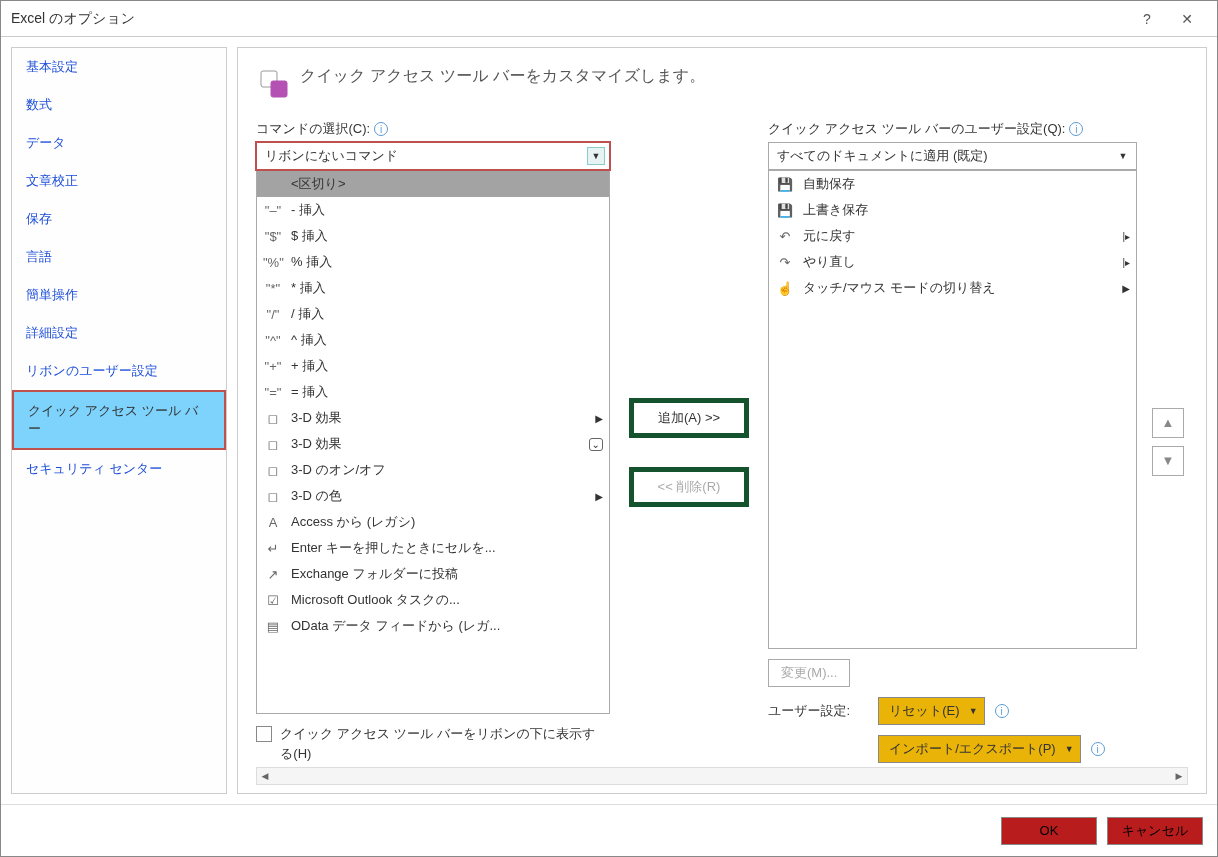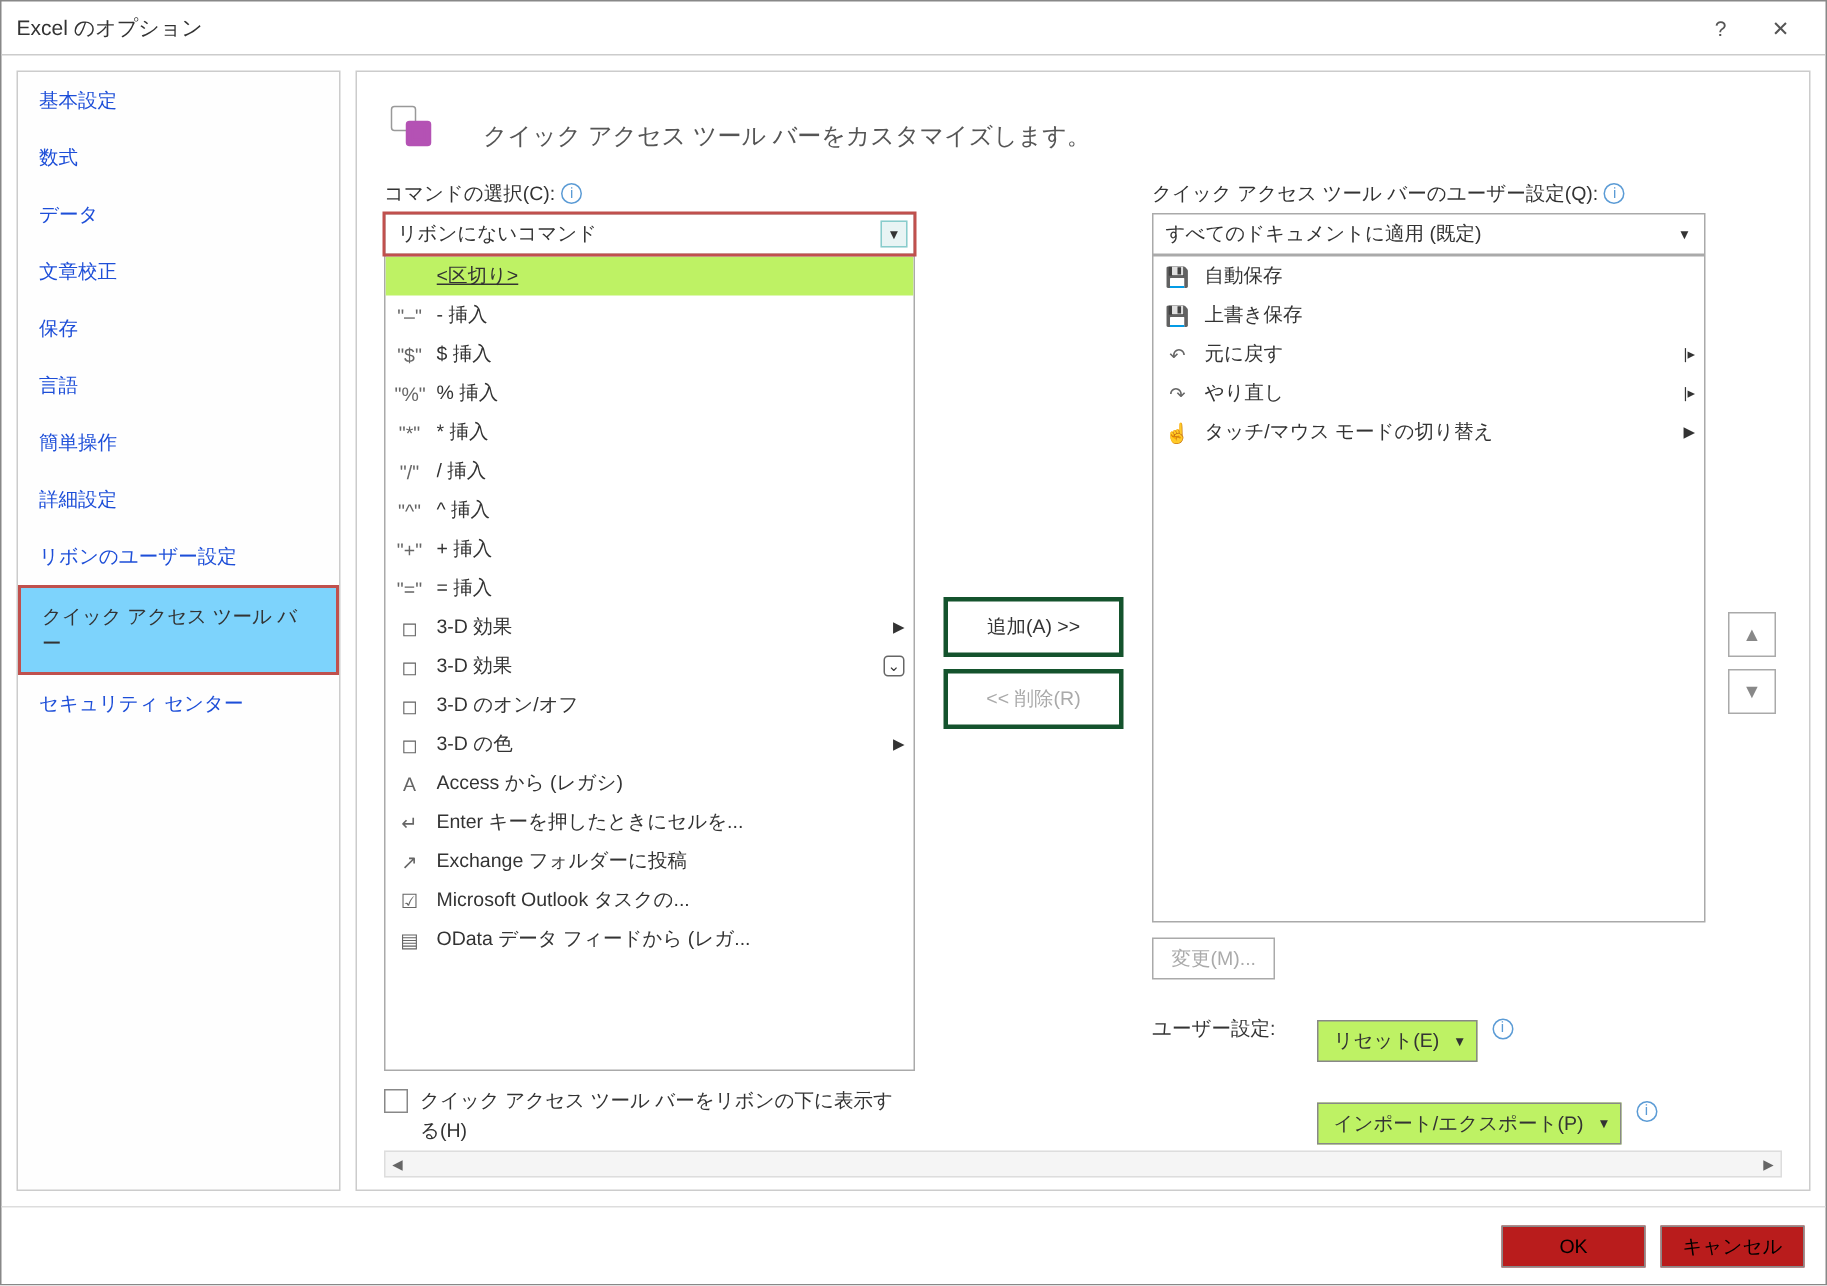--- a/index.html
+++ b/index.html
@@ -6,50 +6,50 @@
 body { background: #fff; color: #333; }
 .window { width: 1218px; height: 857px; border: 1px solid #888; display: flex; flex-direction: column; background: #fff; }
 .titlebar { height: 36px; display: flex; align-items: center; padding: 0 10px; border-bottom: 1px solid #ccc; }
 .titlebar .title { flex: 1; font-size: 14px; }
 .titlebar .btn { width: 40px; text-align: center; font-size: 14px; color: #555; cursor: pointer; }
 .content { flex: 1; display: flex; padding: 10px; gap: 10px; overflow: hidden; }
 .sidebar { width: 216px; border: 1px solid #ccc; background: #fefefe; overflow-y: auto; }
 .sidebar-item { padding: 10px 14px; cursor: pointer; color: #1d4ed8; }
 .sidebar-item.selected { background: #7dd3fc; border: 2px solid #c0504d; color: #333; }
 .main { flex: 1; border: 1px solid #ccc; padding: 18px 18px 8px 18px; display: flex; flex-direction: column; position: relative; }
-.header-row { display: flex; align-items: flex-end; gap: 30px; margin-bottom: 18px; }
+.header-row { display: flex; align-items: flex-start; gap: 8px; margin-bottom: 18px; }
 .header-icon { width: 36px; height: 36px; display: flex; align-items: center; justify-content: center; }
 .header-title { font-size: 16px; color: #555; }
 .columns { display: flex; gap: 11px; flex: 1; min-height: 0; }
 .col { display: flex; flex-direction: column; }
 .col-left { width: 354px; }
 .col-mid { width: 136px; display: flex; flex-direction: column; align-items: center; justify-content: center; gap: 8px; }
 .col-right { flex: 1; }
 .col-updown { width: 40px; display: flex; flex-direction: column; align-items: center; justify-content: center; gap: 8px; }
 .label-row { margin-bottom: 4px; display: flex; align-items: center; gap: 4px; color: #333; }
 .info-icon { display: inline-flex; width: 14px; height: 14px; border: 1px solid #5b9bd5; border-radius: 50%; align-items: center; justify-content: center; font-size: 10px; color: #5b9bd5; }
 .dropdown { height: 28px; border: 1px solid #aaa; display: flex; align-items: center; padding: 0 8px; background: #fff; cursor: pointer; position: relative; }
 .dropdown.highlighted { outline: 2px solid #c0504d; outline-offset: -1px; }
 .dropdown .arrow { position: absolute; right: 4px; width: 18px; height: 18px; border: 1px solid #8cc; background: #e8f4f4; display: flex; align-items: center; justify-content: center; font-size: 9px; }
 .dropdown.plain .arrow { border: none; background: transparent; }
 .listbox { flex: 1; border: 1px solid #aaa; overflow-y: scroll; background: #fff; min-height: 0; }
 .list-item { display: flex; align-items: center; padding: 2px 6px; gap: 8px; cursor: pointer; height: 26px; }
-.list-item.selected { background: #bef264; text-decoration: underline; }
+.list-item.selected { background: #a3a3a3; }
 .list-item .icon { width: 20px; text-align: center; color: #666; font-size: 13px; }
 .list-item .icon.purple { color: #9b59b6; }
 .list-item .text { flex: 1; white-space: nowrap; overflow: hidden; text-overflow: ellipsis; }
 .list-item .submenu { font-size: 10px; color: #333; }
-.action-btn { width: 120px; height: 40px; border: 3px solid #14532d; background: #fff; cursor: pointer; display: flex; align-items: center; justify-content: center; }
+.action-btn { width: 120px; height: 40px; border: 5px solid #14532d; background: #fff; cursor: pointer; display: flex; align-items: center; justify-content: center; margin-top: 21px; }
 .action-btn.disabled { color: #aaa; cursor: default; }
 .small-btn { width: 32px; height: 30px; border: 1px solid #aaa; background: #fff; display: flex; align-items: center; justify-content: center; cursor: pointer; color: #888; }
 .below-right { margin-top: 10px; display: flex; flex-direction: column; gap: 10px; align-items: flex-start; }
 .modify-btn { height: 28px; padding: 0 12px; border: 1px solid #aaa; background: #fff; color: #aaa; }
 .reset-row { display: flex; align-items: center; gap: 10px; }
 .reset-label { min-width: 100px; }
-.reset-dd { height: 28px; border: 1px solid #888; background: #bef264; padding: 0 24px 0 10px; position: relative; display: flex; align-items: center; cursor: pointer; margin-top: 17px; }
+.reset-dd { height: 28px; border: 1px solid #888; background: #eab308; padding: 0 24px 0 10px; position: relative; display: flex; align-items: center; cursor: pointer; }
 .reset-dd .arrow { position: absolute; right: 6px; font-size: 9px; }
 .checkbox-row { display: flex; align-items: flex-start; gap: 8px; margin-top: 10px; max-width: 340px; }
 .checkbox { width: 16px; height: 16px; border: 1px solid #888; margin-top: 2px; flex-shrink: 0; }
 .hscroll { height: 18px; border: 1px solid #ddd; margin-top: 4px; display: flex; align-items: center; background: #f5f5f5; }
 .hscroll .arrow { width: 16px; text-align: center; font-size: 9px; color: #666; }
 .hscroll .track { flex: 1; }
 .footer { height: 52px; border-top: 1px solid #ddd; display: flex; align-items: center; justify-content: flex-end; gap: 10px; padding: 0 14px; }
 .footer-btn { width: 96px; height: 28px; border: 1px solid #888; background: #b91c1c; cursor: pointer; }
 svg.hicon .accent { stroke: #b452b4; fill: #b452b4; }
 </style>

